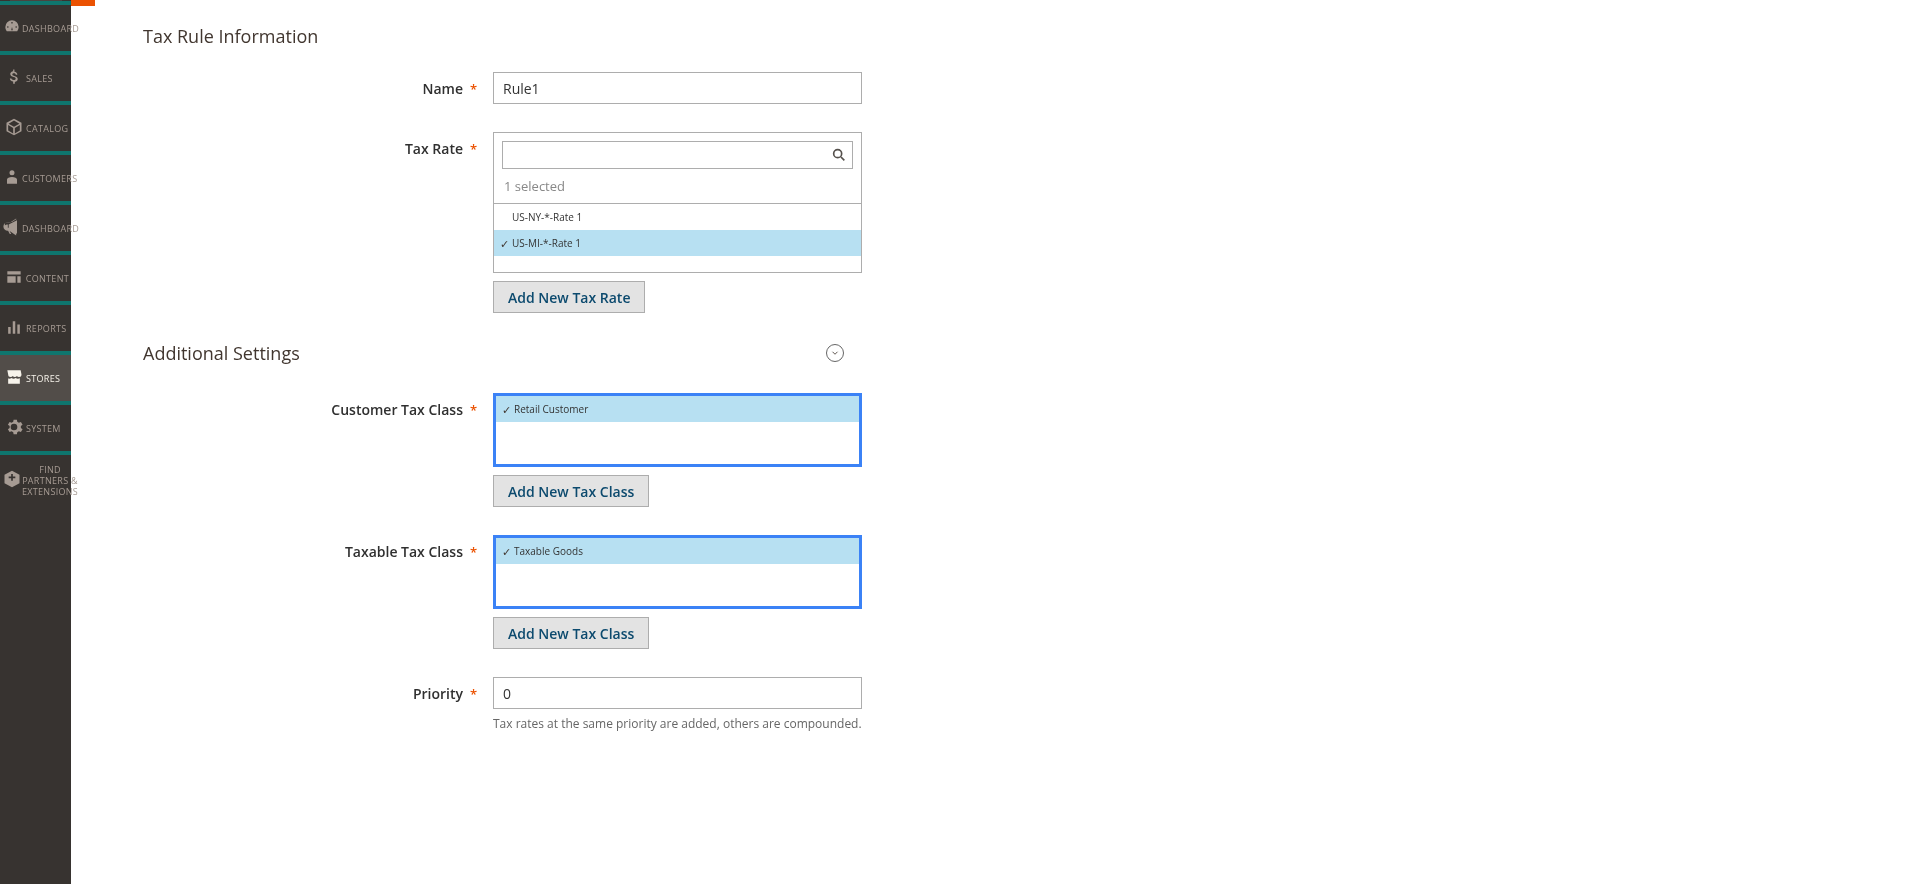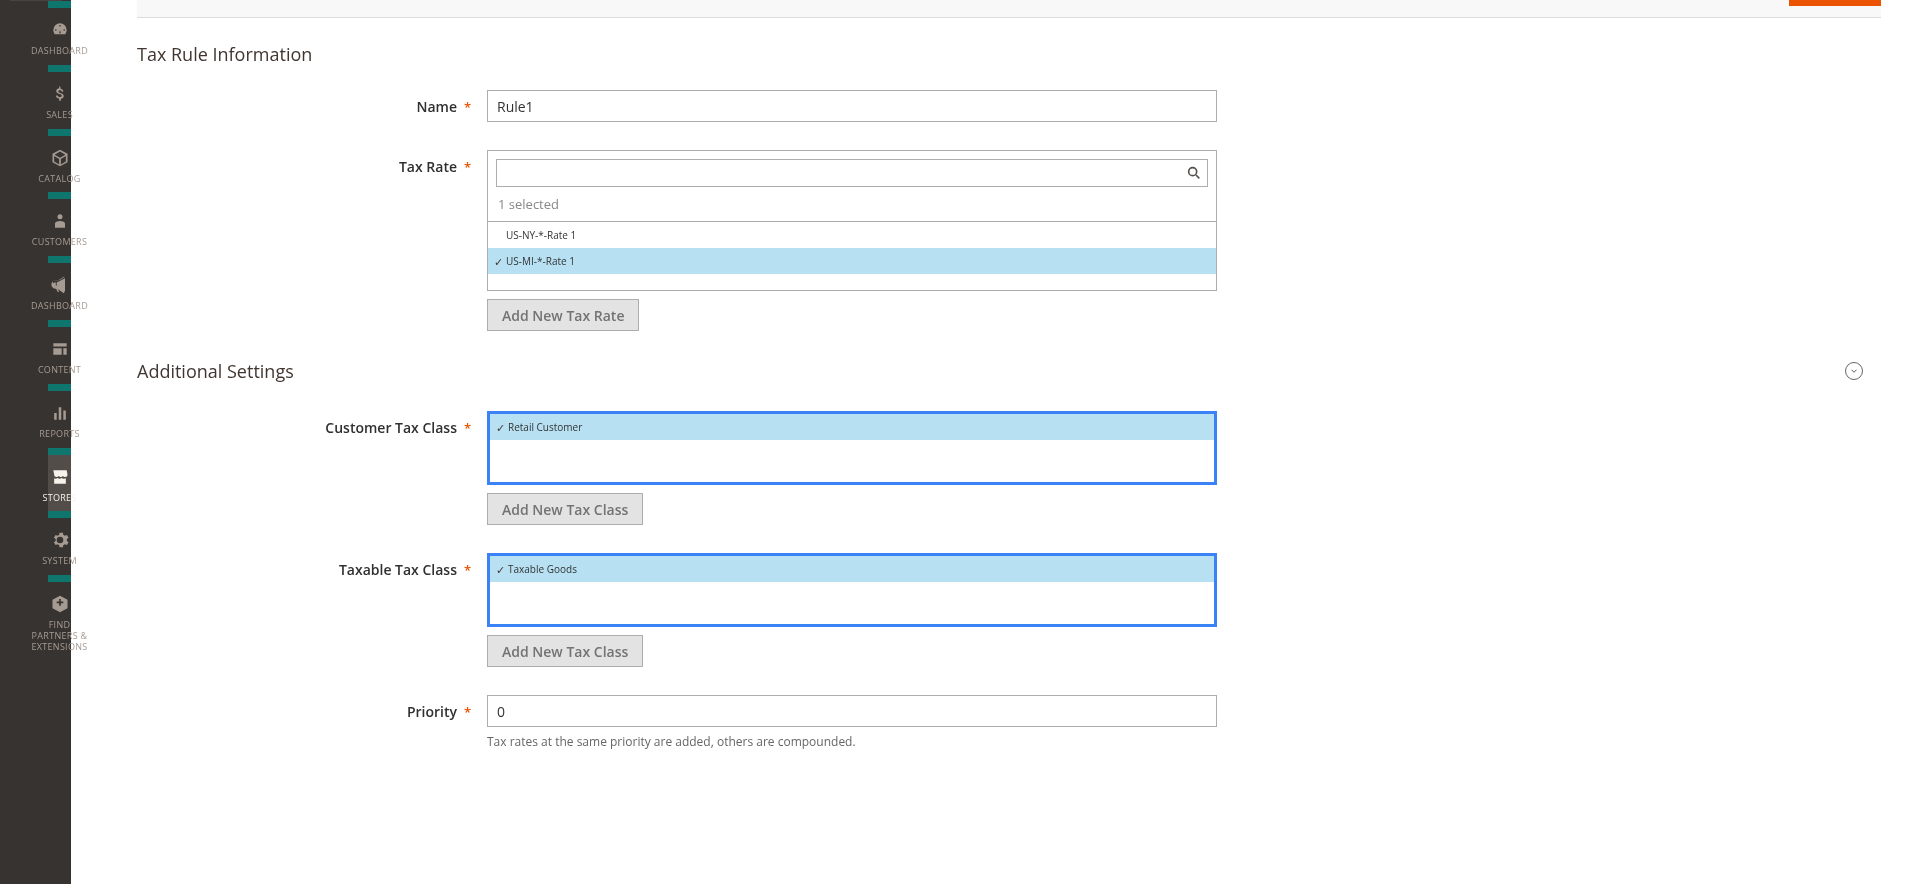--- a/index.html
+++ b/index.html
@@ -13,28 +13,27 @@
     }
     .sidebar {
       width: 71px;
       background: #373330;
       display: flex;
       flex-direction: column;
       flex-shrink: 0;
     }
     .sidebar-item {
       display: flex;
-      flex-direction: column;
+      flex-direction: row;
       align-items: center;
       padding: 10px 2px 8px;
       cursor: pointer;
       color: #a69b93;
-      border-top: 7px solid #0f766e;
+      border-top: 4px solid #0f766e;
       text-align: center;
-      margin-left: 48px;
     }
     .sidebar-item.active {
       background: #524d49;
       color: #f7f3eb;
     }
     .sidebar-icon {
       width: 24px;
       height: 24px;
       margin-bottom: 4px;
       display: flex;
@@ -48,23 +47,22 @@
     }
     .sidebar-divider {
       height: 1px;
       background: #4a4440;
       width: 52px;
       margin: 0 auto;
     }
     .main {
       flex: 1;
       display: flex;
-      flex-direction: column;
+      flex-direction: row;
       overflow-x: auto;
-      margin-left: 42px;
     }
     .header-bar {
       background: #f8f8f8;
       border-bottom: 1px solid #ddd;
       height: 18px;
       margin: 0 24px;
       position: relative;
     }
     .primary-btn {
       background: #eb5202;
@@ -180,21 +178,21 @@
     }
     .option-list-empty-space {
       height: 16px;
     }
     .secondary-btn {
       margin-top: 8px;
       height: 32px;
       padding: 0 14px;
       background: #e3e3e3;
       border: 1px solid #adadad;
-      color: #737373;
+      color: #0c4a6e;
       font-size: 14px;
       font-weight: 600;
       cursor: pointer;
       font-family: inherit;
     }
     .collapsible-header {
       display: flex;
       justify-content: space-between;
       align-items: center;
       margin-bottom: 28px;

